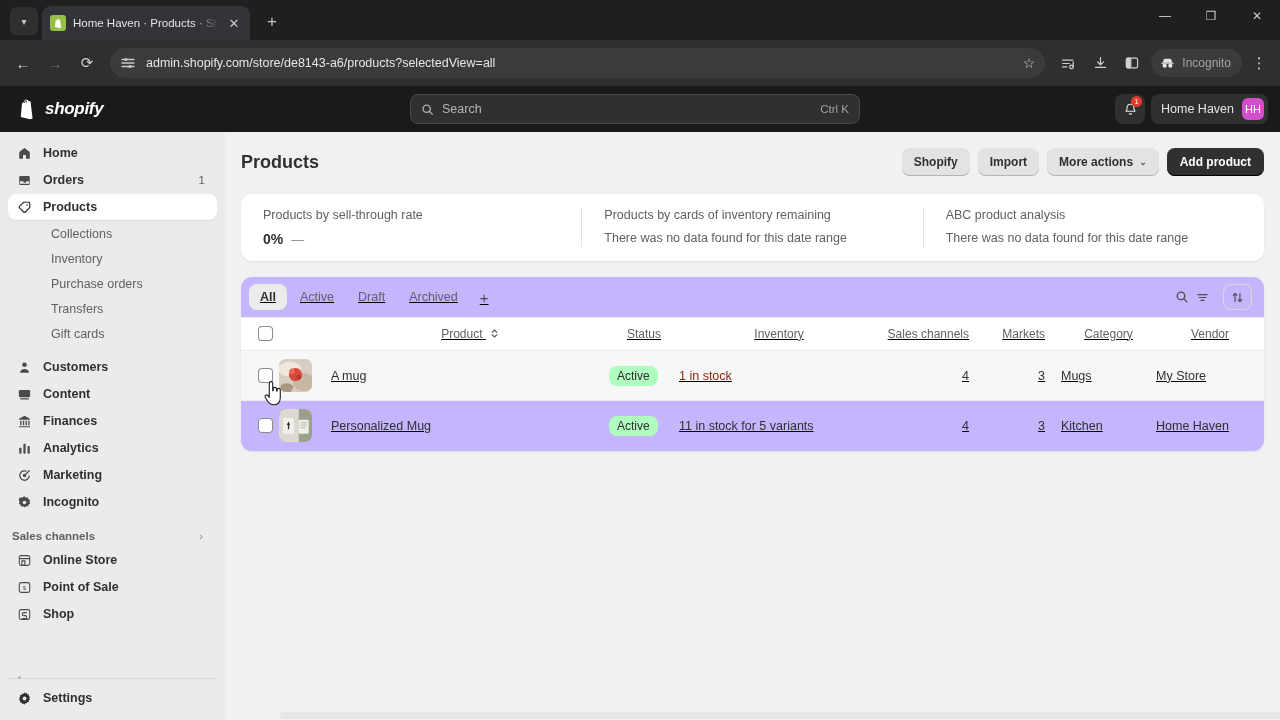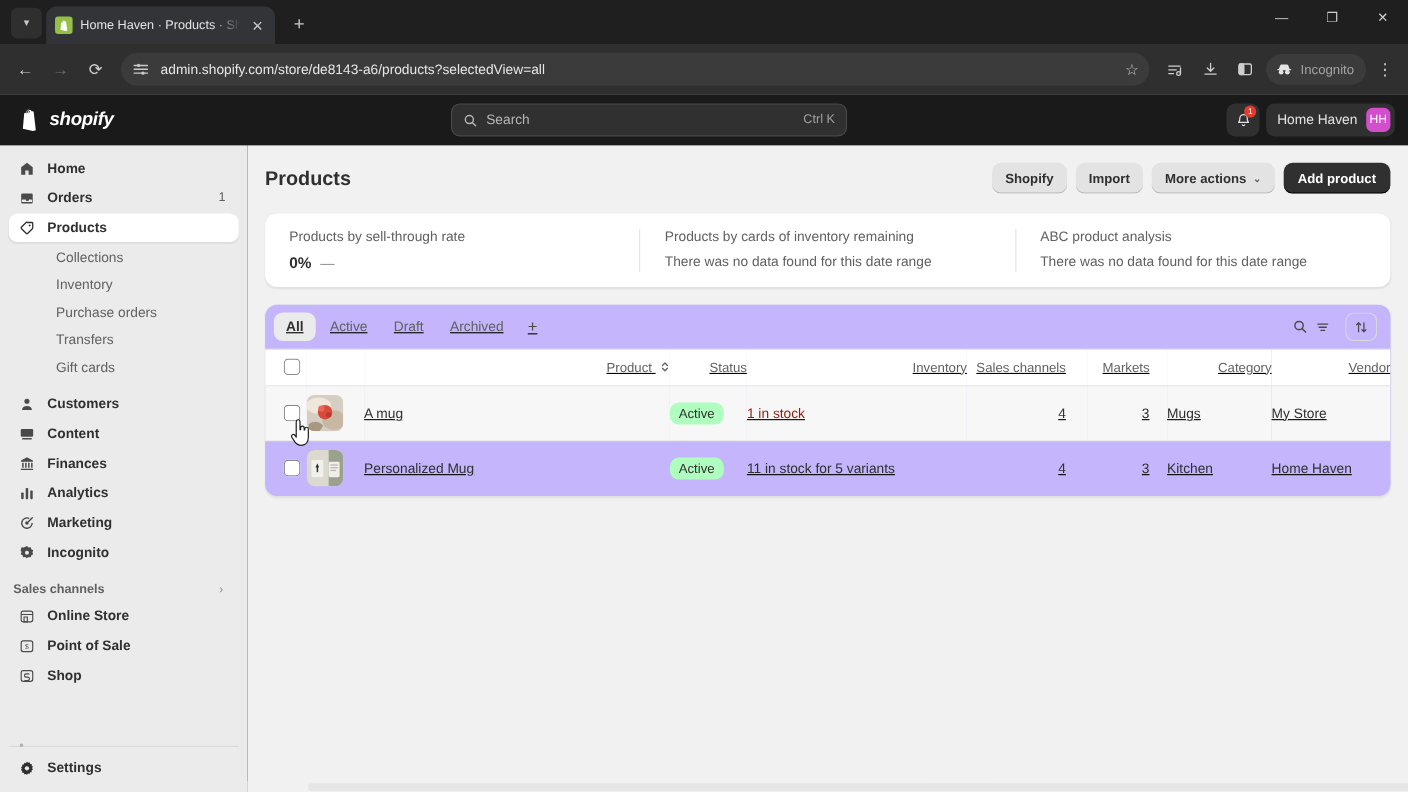--- a/index.html
+++ b/index.html
@@ -74,21 +74,21 @@
   .app { flex: 1; display: flex; flex-direction: column; background: #1a1a1a; min-height: 0; }
 
   .topbar {
     height: 46px; background: #1a1a1a; display: flex; align-items: center;
     padding: 0 12px; flex: none; position: relative;
   }
   .logo { display: flex; align-items: center; gap: 7px; width: 200px; padding-left: 5px; }
   .logo svg { width: 21px; height: 23px; }
   .logo-word { color: #fff; font-size: 17px; font-weight: bold; font-style: italic; letter-spacing: -0.3px; }
   .searchbox {
-    position: absolute; left: 410px; width: 360px; height: 30px;
+    position: absolute; left: 410px; width: 450px; height: 30px;
     background: #303030; border: 1px solid #4a4a4a; border-radius: 8px;
     display: flex; align-items: center; padding: 0 10px; gap: 8px;
   }
   .searchbox .ph { color: #b5b5b5; font-size: 12.5px; flex: 1; }
   .searchbox .kbd { color: #a0a0a0; font-size: 11.5px; }
   .topright { margin-left: auto; display: flex; align-items: center; gap: 6px; }
   .bell { width: 30px; height: 30px; border-radius: 8px; background: #303030;
     display: flex; align-items: center; justify-content: center; position: relative; }
   .bell .badge {
     position: absolute; top: 2px; right: 3px; min-width: 11px; height: 11px;
@@ -168,21 +168,21 @@
   .tabchip.plus { font-size: 15px; color: #4a4a4a; padding: 0 9px; }
   .tabs-right { margin-left: auto; display: flex; align-items: center; gap: 6px; padding-right: 4px; }
   .iconbtn {
     height: 26px; border-radius: 8px; display: flex; align-items: center;
     justify-content: center; gap: 7px; padding: 0 8px; color: #4a4a4a;
   }
   .iconbtn.sorted { box-shadow: 0 0 0 1px #d9d9d9 inset; }
 
   table { width: 100%; border-collapse: collapse; }
   thead th {
-    font-size: 12px; font-weight: 400; color: #616161; text-align: right;
+    font-size: 12px; font-weight: 400; color: #616161; text-align: center;
     padding: 8px 0 9px 0; background: #fff; border-top: 1px solid #ebebeb;
   }
   .c-chk { width: 38px; padding-left: 17px !important; }
   .c-img { width: 52px; }
   .c-prod { }
   .c-status { width: 70px; }
   .c-inv { width: 200px; }
   .c-sales { width: 110px; text-align: right !important; padding-right: 20px !important; }
   .c-mkt { width: 72px; text-align: right !important; padding-right: 16px !important; }
   .c-cat { width: 95px; }

